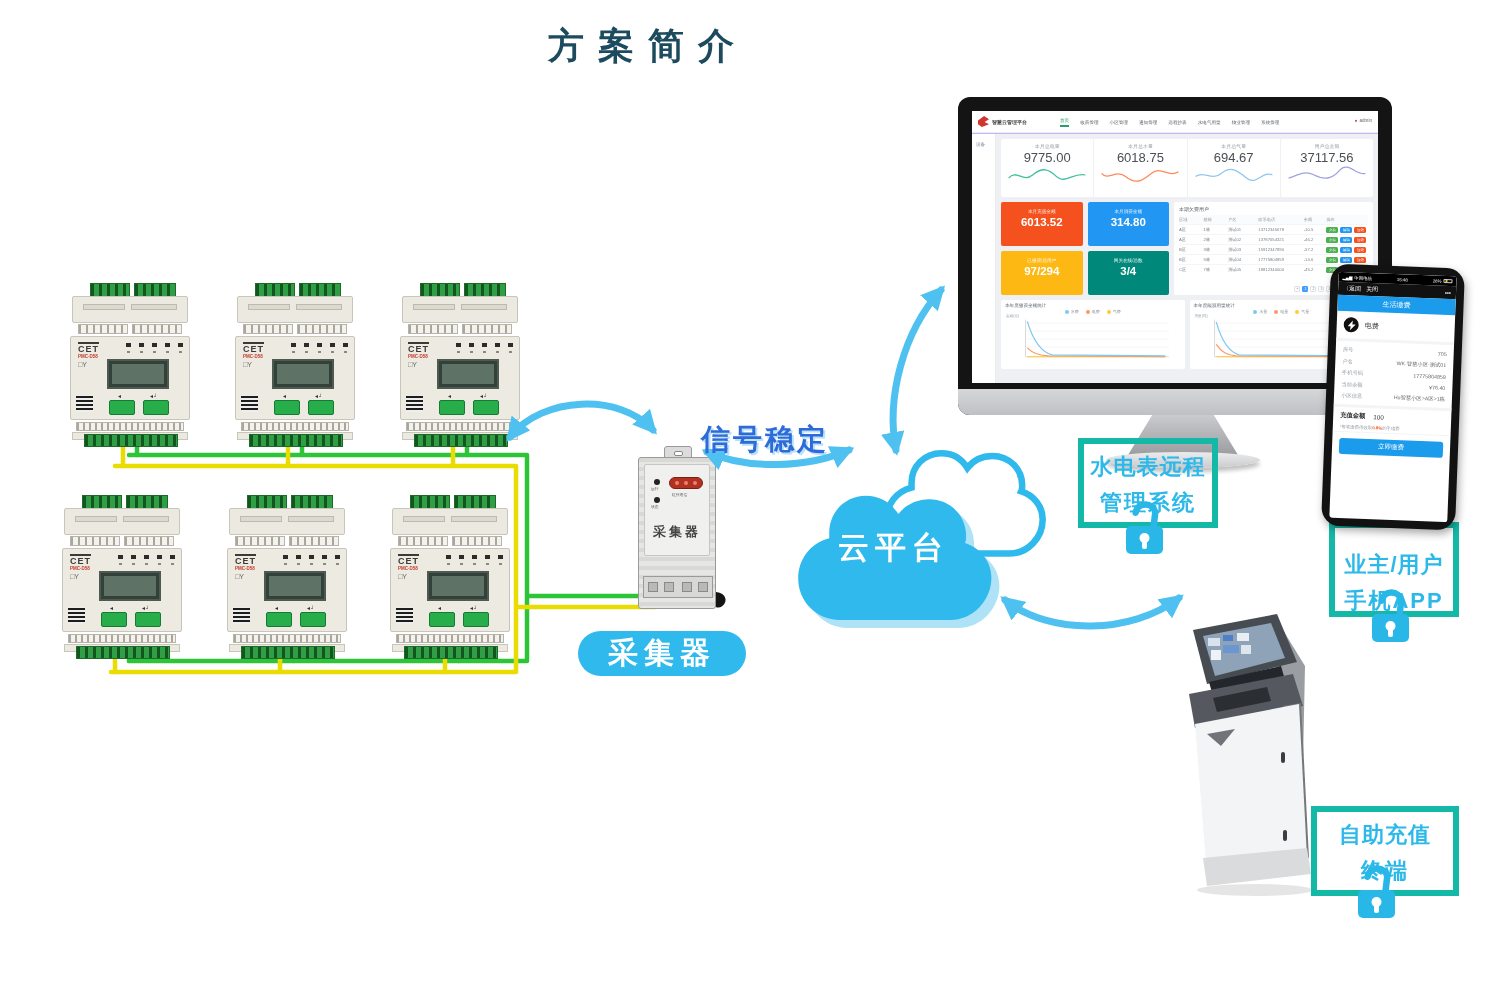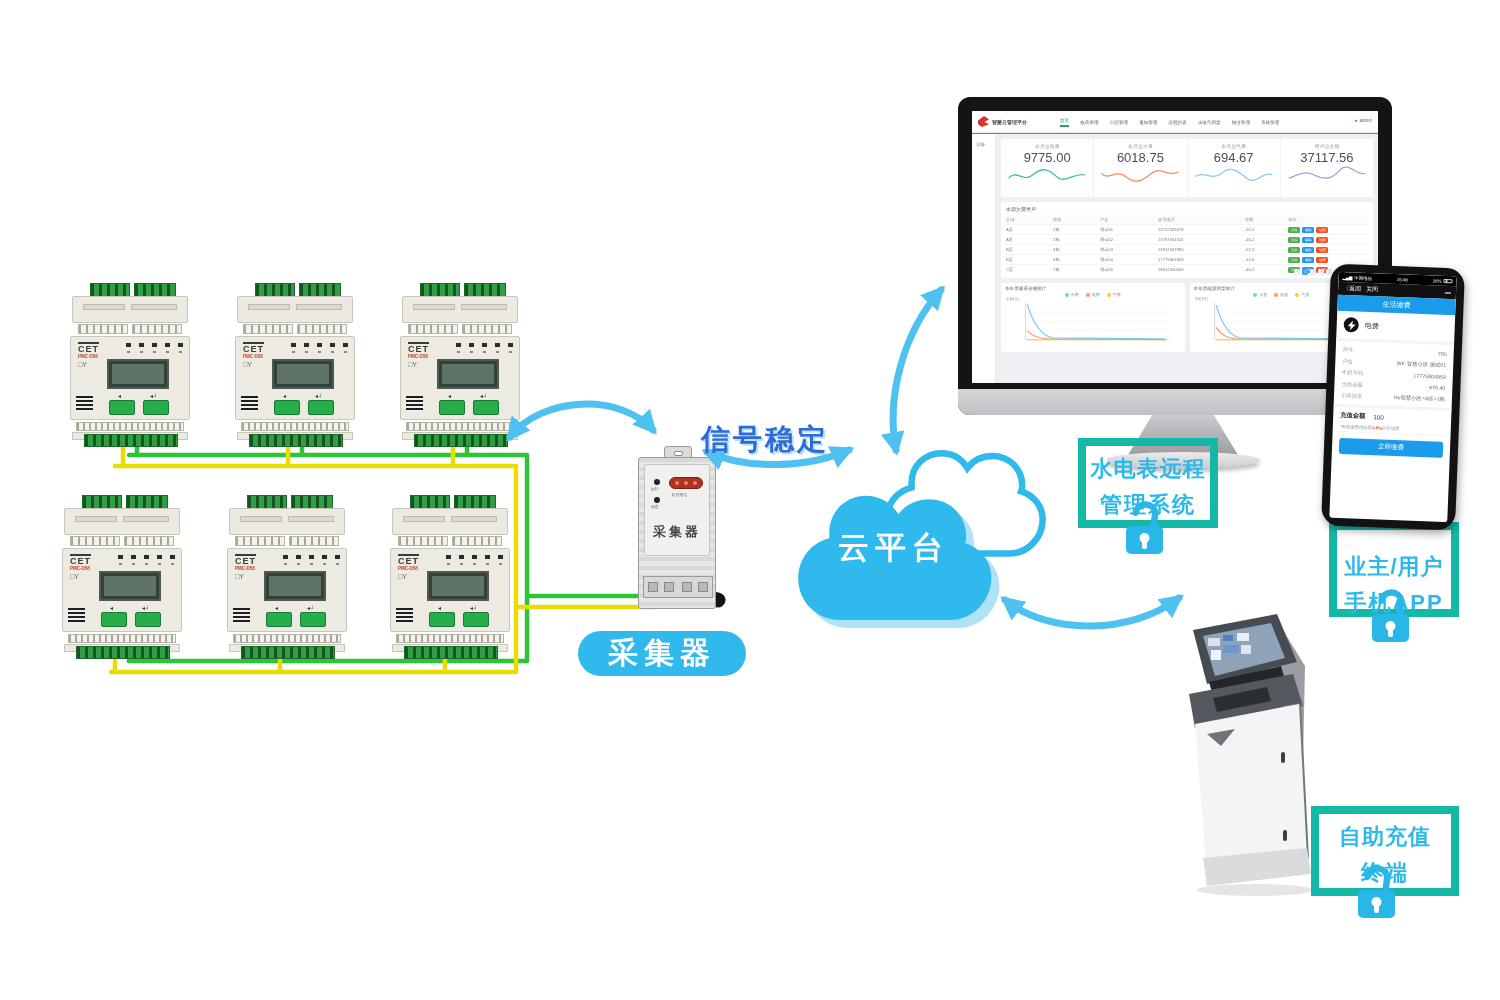--- a/index.html
+++ b/index.html
@@ -79,21 +79,21 @@
   
   #cloud { position:absolute; left:775px; top:440px; width:300px; height:200px; z-index:3; }
   #cloud-label { position:absolute; left:838px; top:527px; font-size:31px; font-weight:bold; color:#fff;
                  letter-spacing:6px; z-index:4; }
   #signal { position:absolute; left:701px; top:420px; font-size:29px; font-weight:bold; color:#2e6bd8;
             letter-spacing:3px; z-index:6; text-shadow:2px 2px 0 rgba(100,190,245,.45); }
 
   
   #monitor { position:absolute; left:958px; top:97px; width:434px; height:318px; background:#141414;
              border-radius:12px; z-index:2; }
-  #mscreen { position:absolute; left:972px; top:111px; width:406px; height:272px; background:#8b5cf6; overflow:hidden; z-index:2; }
+  #mscreen { position:absolute; left:972px; top:111px; width:406px; height:272px; background:#c4b5fd; overflow:hidden; z-index:2; }
   #mchin { position:absolute; left:958px; top:389px; width:434px; height:26px; z-index:2;
            background:linear-gradient(#d5d7d9,#bec0c3); border-radius:0 0 12px 12px; }
   #mstand { position:absolute; left:1128px; top:415px; width:110px; height:40px; z-index:2;
             background:linear-gradient(#c9cbce,#9b9da0); clip-path:polygon(22% 0,78% 0,100% 100%,0 100%); }
   #mbase { position:absolute; left:1106px; top:452px; width:154px; height:16px; background:linear-gradient(#ececed,#c9cbcd);
            border-radius:50%; z-index:2; box-shadow:0 4px 4px rgba(0,0,0,.25); }
 
   
   .db-nav { position:absolute; left:0; top:0; width:406px; height:22px; background:#fff; border-bottom:1px solid #ececec; }
   .db-logomark { position:absolute; left:6px; top:5px; width:11px; height:11px; background:#d23430; border-radius:2px;
@@ -165,21 +165,21 @@
   .p-row .val { flex:1; text-align:right; font-size:5.3px; color:#666; }
   .p-re { display:flex; align-items:center; padding:4px 7px 2px 7px; gap:8px; }
   .p-re b { font-size:6.3px; color:#333; }
   .p-re span { font-size:6.3px; color:#333; }
   .p-note { padding:2px 7px; font-size:4.4px; color:#9aa0a6; border-bottom:1px solid #f3f4f5; }
   .p-note b { color:#f25a24; }
   .p-pay { margin:6px 7px; height:16px; background:#1a9bec; border-radius:3px; color:#fff; display:flex;
            align-items:center; justify-content:center; font-size:6.5px; }
 
   
-  .callout { position:absolute; border:8px solid #14b8a6; z-index:5; text-align:center; color:#2cb9ea; font-weight:bold; }
+  .callout { position:absolute; border:6px solid #14b8a6; z-index:5; text-align:center; color:#2cb9ea; font-weight:bold; }
   #box-system { left:1078px; top:438px; width:140px; height:90px; }
   #box-app    { left:1329px; top:522px; width:130px; height:95px; z-index:5; }
   #box-kiosk  { left:1311px; top:806px; width:148px; height:90px; }
   .callout .l1 { margin-top:8px; font-size:22px; letter-spacing:1px; }
   .callout .l2 { margin-top:6px; font-size:22px; letter-spacing:2px; }
   .lock { position:absolute; width:46px; height:58px; z-index:7; }
   #lock-system { left:1122px; top:500px; }
   #lock-app    { left:1368px; top:588px; }
   #lock-kiosk  { left:1354px; top:864px; }
 
@@ -450,20 +450,21 @@
       </marker>
     </defs>
     <g fill="none" stroke="#4fc1f0" stroke-width="7" stroke-linecap="round">
       <path d="M510 437 C542 396 620 393 653 430" marker-start="url(#ah)" marker-end="url(#ah)"></path>
       <path d="M707 452 C748 470 808 468 849 450" marker-start="url(#ah)" marker-end="url(#ah)"></path>
       <path d="M941 290 C903 332 886 398 896 450" marker-start="url(#ah)" marker-end="url(#ah)"></path>
       <path d="M1005 600 C1050 636 1132 634 1179 598" marker-start="url(#ah)" marker-end="url(#ah)"></path>
     </g>
   </svg>
 
+  <div id="title">方案简介</div>
 
   <div id="monitor"></div>
   <div id="mchin"></div>
   <div id="mstand"></div>
   <div id="mbase"></div>
   <div id="mscreen">
     <div class="db-nav">
       <span class="db-logomark"></span>
       <span class="db-logotext">智慧云管理平台</span>
       <span class="db-navitems">
@@ -506,20 +507,38 @@
         </div>
         <div class="db-stat">
           <div class="s-label">用户总金额</div>
           <div class="s-value">37117.56</div>
           <svg class="spark" viewBox="0 0 100 24">
               <path d="M2 16 C14 12 22 6 34 12 S56 18 66 6 S88 14 98 10" fill="none" stroke="#9fa2e0" stroke-width="1.6"></path>
             </svg>
         </div>
       </div>
       <div class="db-mid">
+        <div class="db-tiles">
+          <div class="tile t0">
+            <div class="t-label">本月充值金额</div>
+              <div class="t-value">6013.52</div>
+          </div>
+          <div class="tile t1">
+            <div class="t-label">本月消费金额</div>
+              <div class="t-value">314.80</div>
+          </div>
+          <div class="tile t2">
+            <div class="t-label">已缴费/总用户</div>
+              <div class="t-value">97/294</div>
+          </div>
+          <div class="tile t3">
+            <div class="t-label">网关在线/总数</div>
+              <div class="t-value">3/4</div>
+          </div>
+        </div>
         <div class="db-table">
           <div class="tb-title">本期欠费用户</div>
           <div class="thead">
             <span class="c0">区域</span>
               <span class="c1">楼栋</span>
             <span class="c2">户名</span>
               <span class="c3">联系电话</span>
             <span class="c4">余额</span>
               <span class="c5">操作</span>
           </div>

